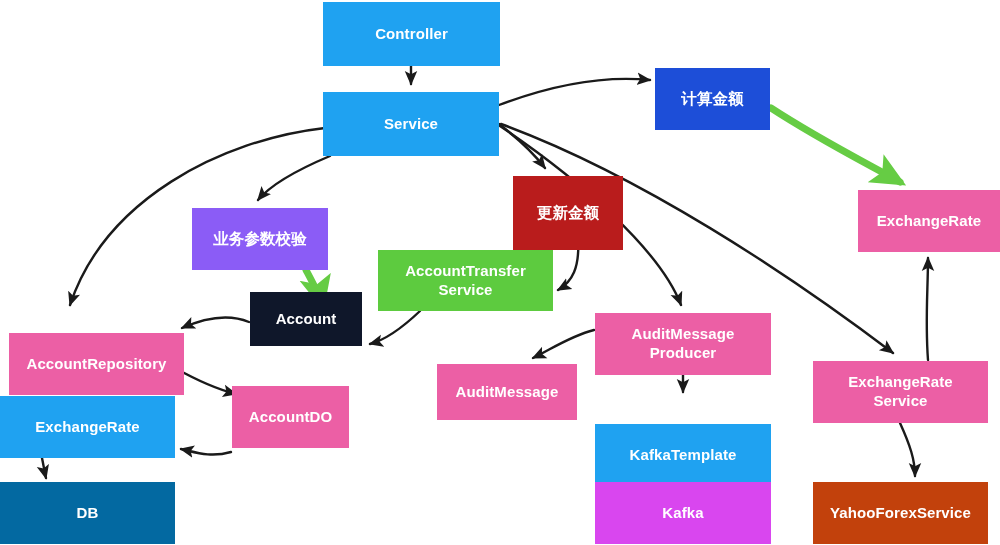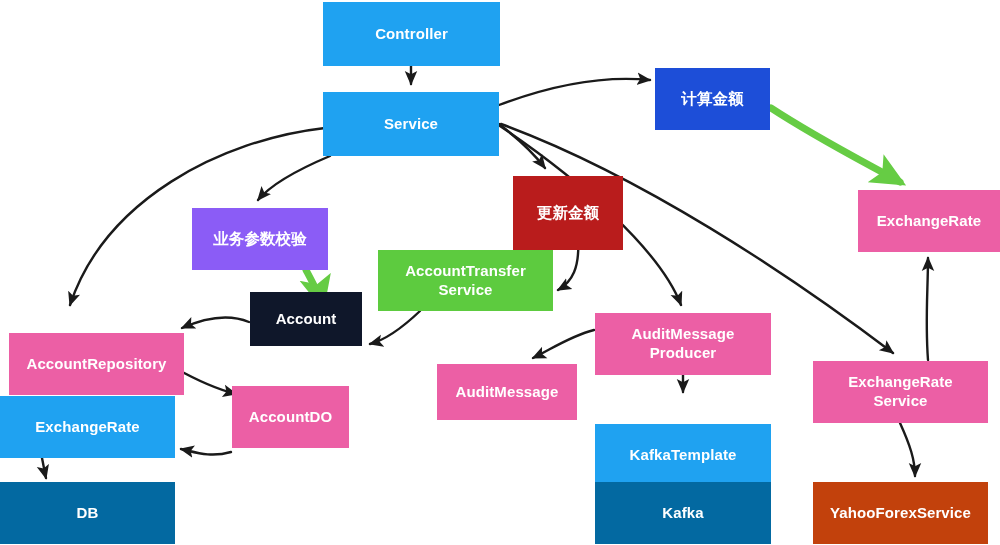--- a/index.html
+++ b/index.html
@@ -95,17 +95,17 @@
       <div class="node" style="left: 250px; top: 292px; width: 112px; height: 54px; background: #0f172a;">Account</div>
       <div class="node" style="left: 595px; top: 313px; width: 176px; height: 62px; background: rgb(236, 95, 165);">AuditMessage
 Producer</div>
       <div class="node" style="left: 813px; top: 361px; width: 175px; height: 62px; background: rgb(236, 95, 165);">ExchangeRate
 Service</div>
       <div class="node" style="left: 437px; top: 364px; width: 140px; height: 56px; background: rgb(236, 95, 165);">AuditMessage</div>
       <div class="node" style="left: 0px; top: 396px; width: 175px; height: 62px; background: rgb(31, 162, 241);">ExchangeRate</div>
       <div class="node" style="left: 232px; top: 386px; width: 117px; height: 62px; background: rgb(236, 95, 165); text-align: center;">AccountDO</div>
       <div class="node" style="left: 595px; top: 396px; width: 176px; height: 62px; background: rgb(31, 162, 241); margin-top: 28px;">KafkaTemplate</div>
       <div class="node" style="left: 0px; top: 482px; width: 175px; height: 62px; background: #0369a1;">DB</div>
-      <div class="node" style="left: 595px; top: 482px; width: 176px; height: 62px; background: #0369a1;">Kafka</div>
+      <div class="node" style="left: 595px; top: 482px; width: 176px; height: 62px; background: #d946ef;">Kafka</div>
       <div class="node" style="left: 813px; top: 482px; width: 175px; height: 62px; background: #c2410c;">YahooForexService</div>
     </div>
 
 </div>
 
 </body></html>

